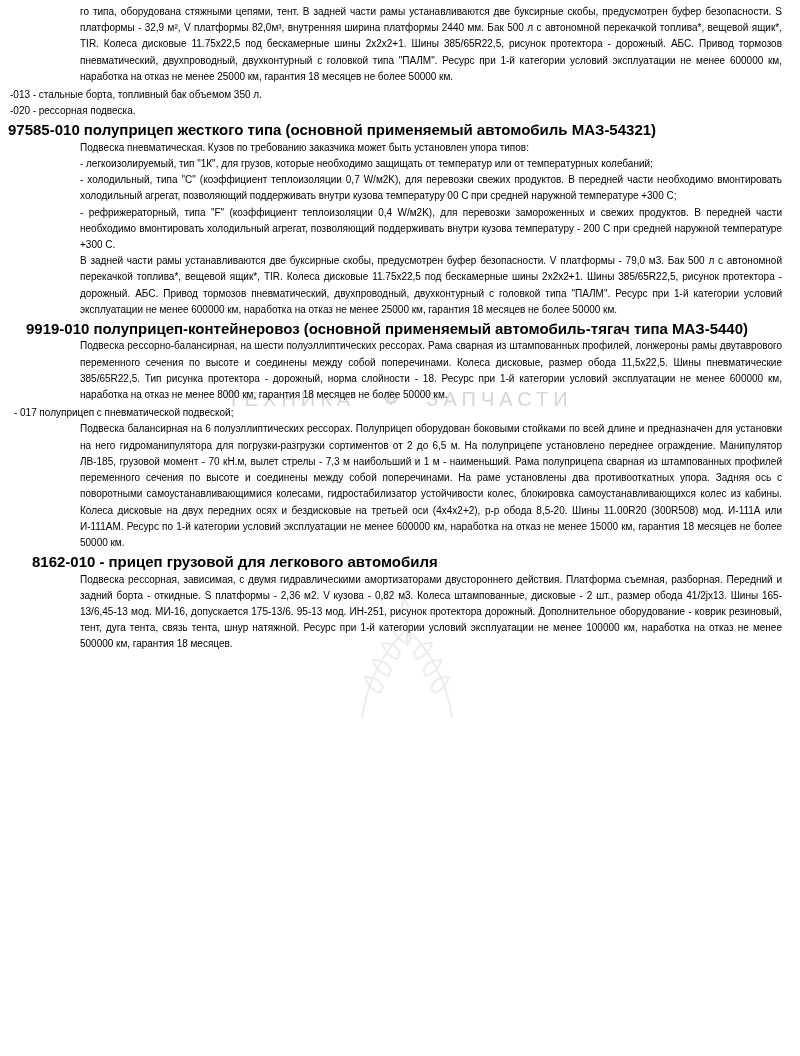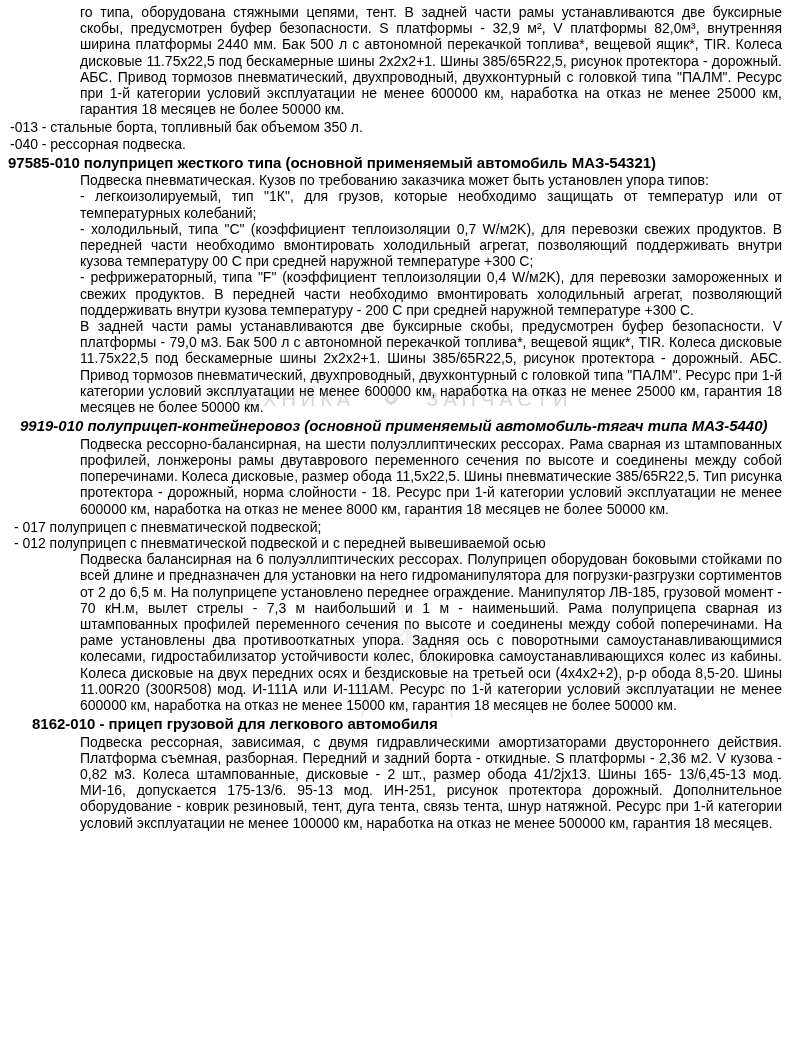--- a/index.html
+++ b/index.html
@@ -55,21 +55,21 @@
     width: 150px;
     height: 150px;
     opacity: 0.5;
   }
   .content {
     position: relative;
     z-index: 2;
   }
   p {
     margin: 0;
-    font-size: 14px;
+    font-size: 10px;
     line-height: 16.2px;
     text-align: justify;
     text-justify: inter-word;
     word-spacing: -0.1px;
   }
   .para {
     margin-left: 72px;
   }
   .dash {
     margin-left: 6px;
@@ -79,21 +79,21 @@
   }
   .heading {
     font-weight: bold;
     font-size: 15px;
     line-height: 16.4px;
     margin-top: 3px;
     margin-bottom: 1px;
     text-align: left;
   }
   .heading.indent-a { margin-left: 0px; }
-  .heading.indent-b { margin-left: 12px; font-style: italic; }
+  .heading.indent-b { margin-left: 18px; }
   .heading.indent-c { margin-left: 24px; }
   .gap-s { height: 2px; }
 </style>
 </head>
 <body>
 
 <div id="page">
 
   <div class="watermark">
     <div class="wm-text">
@@ -123,34 +123,33 @@
         </g>
       </svg>
     </div>
   </div>
 
   <div class="content">
 
     <p class="para">го типа, оборудована стяжными цепями, тент. В задней части рамы устанавливаются две буксирные скобы, предусмотрен буфер безопасности. S платформы - 32,9 м², V платформы 82,0м³, внутренняя ширина платформы 2440 мм. Бак 500 л с автономной перекачкой топлива*, вещевой ящик*, TIR. Колеса дисковые 11.75х22,5 под бескамерные шины 2х2х2+1. Шины 385/65R22,5, рисунок протектора - дорожный. АБС. Привод тормозов пневматический, двухпроводный, двухконтурный с головкой типа "ПАЛМ". Ресурс при 1-й категории условий эксплуатации не менее 600000 км, наработка на отказ не менее 25000 км, гарантия 18 месяцев не более 50000 км.</p>
     <div class="gap-s"></div>
     <p class="dash2">-013 - стальные борта, топливный бак объемом 350 л.</p>
-    <p class="dash2">-040 - рессорная подвеска.</p>
+    <p class="dash2">-020 - рессорная подвеска.</p>
 
     <p class="heading indent-a">97585-010 полуприцеп жесткого типа (основной применяемый автомобиль МАЗ-54321)</p>
     <p class="para">Подвеска пневматическая. Кузов по требованию заказчика может быть установлен упора типов:</p>
     <p class="para">- легкоизолируемый, тип "1К", для грузов, которые необходимо защищать от температур или от температурных колебаний;</p>
     <p class="para">- холодильный, типа "С" (коэффициент теплоизоляции 0,7 W/м2K), для перевозки свежих продуктов. В передней части необходимо вмонтировать холодильный агрегат, позволяющий поддерживать внутри кузова температуру 00 С при средней наружной температуре +300 С;</p>
     <p class="para">- рефрижераторный, типа "F" (коэффициент теплоизоляции 0,4 W/м2K), для перевозки замороженных и свежих продуктов. В передней части необходимо вмонтировать холодильный агрегат, позволяющий поддерживать внутри кузова температуру - 200 С при средней наружной температуре +300 С.</p>
     <p class="para">В задней части рамы устанавливаются две буксирные скобы, предусмотрен буфер безопасности. V платформы - 79,0 м3. Бак 500 л с автономной перекачкой топлива*, вещевой ящик*, TIR. Колеса дисковые 11.75х22,5 под бескамерные шины 2х2х2+1. Шины 385/65R22,5, рисунок протектора - дорожный. АБС. Привод тормозов пневматический, двухпроводный, двухконтурный с головкой типа "ПАЛМ". Ресурс при 1-й категории условий эксплуатации не менее 600000 км, наработка на отказ не менее 25000 км, гарантия 18 месяцев не более 50000 км.</p>
 
     <p class="heading indent-b">9919-010 полуприцеп-контейнеровоз (основной применяемый автомобиль-тягач типа МАЗ-5440)</p>
     <p class="para">Подвеска рессорно-балансирная, на шести полуэллиптических рессорах. Рама сварная из штампованных профилей, лонжероны рамы двутаврового переменного сечения по высоте и соединены между собой поперечинами. Колеса дисковые, размер обода 11,5х22,5. Шины пневматические 385/65R22,5. Тип рисунка протектора - дорожный, норма слойности - 18. Ресурс при 1-й категории условий эксплуатации не менее 600000 км, наработка на отказ не менее 8000 км, гарантия 18 месяцев не более 50000 км.</p>
     <div class="gap-s"></div>
     <p class="dash">- 017 полуприцеп с пневматической подвеской;</p>
-    <p class="dash">- 012 полуприцеп с пневматической подвеской и с передней вывешиваемой осью</p>
 
     <p class="para">Подвеска балансирная на 6 полуэллиптических рессорах. Полуприцеп оборудован боковыми стойками по всей длине и предназначен для установки на него гидроманипулятора для погрузки-разгрузки сортиментов от 2 до 6,5 м. На полуприцепе установлено переднее ограждение. Манипулятор ЛВ-185, грузовой момент - 70 кН.м, вылет стрелы - 7,3 м наибольший и 1 м - наименьший. Рама полуприцепа сварная из штампованных профилей переменного сечения по высоте и соединены между собой поперечинами. На раме установлены два противооткатных упора. Задняя ось с поворотными самоустанавливающимися колесами, гидростабилизатор устойчивости колес, блокировка самоустанавливающихся колес из кабины. Колеса дисковые на двух передних осях и бездисковые на третьей оси (4х4х2+2), р-р обода 8,5-20. Шины 11.00R20 (300R508) мод. И-111А или И-111АМ. Ресурс по 1-й категории условий эксплуатации не менее 600000 км, наработка на отказ не менее 15000 км, гарантия 18 месяцев не более 50000 км.</p>
 
     <p class="heading indent-c">8162-010 - прицеп грузовой для легкового автомобиля</p>
     <p class="para">Подвеска рессорная, зависимая, с двумя гидравлическими амортизаторами двустороннего действия. Платформа съемная, разборная. Передний и задний борта - откидные. S платформы - 2,36 м2. V кузова - 0,82 м3. Колеса штампованные, дисковые - 2 шт., размер обода 41/2jх13. Шины 165- 13/6,45-13 мод. МИ-16, допускается 175-13/6. 95-13 мод. ИН-251, рисунок протектора дорожный. Дополнительное оборудование - коврик резиновый, тент, дуга тента, связь тента, шнур натяжной. Ресурс при 1-й категории условий эксплуатации не менее 100000 км, наработка на отказ не менее 500000 км, гарантия 18 месяцев.</p>
 
   </div>
 </div>
 
 </body></html>

